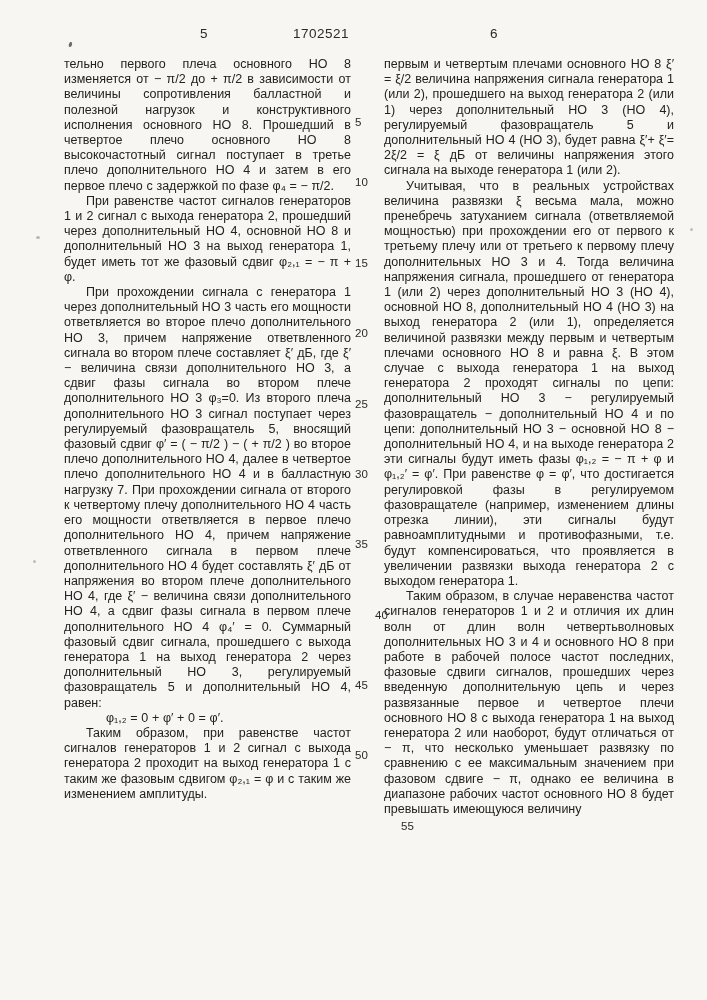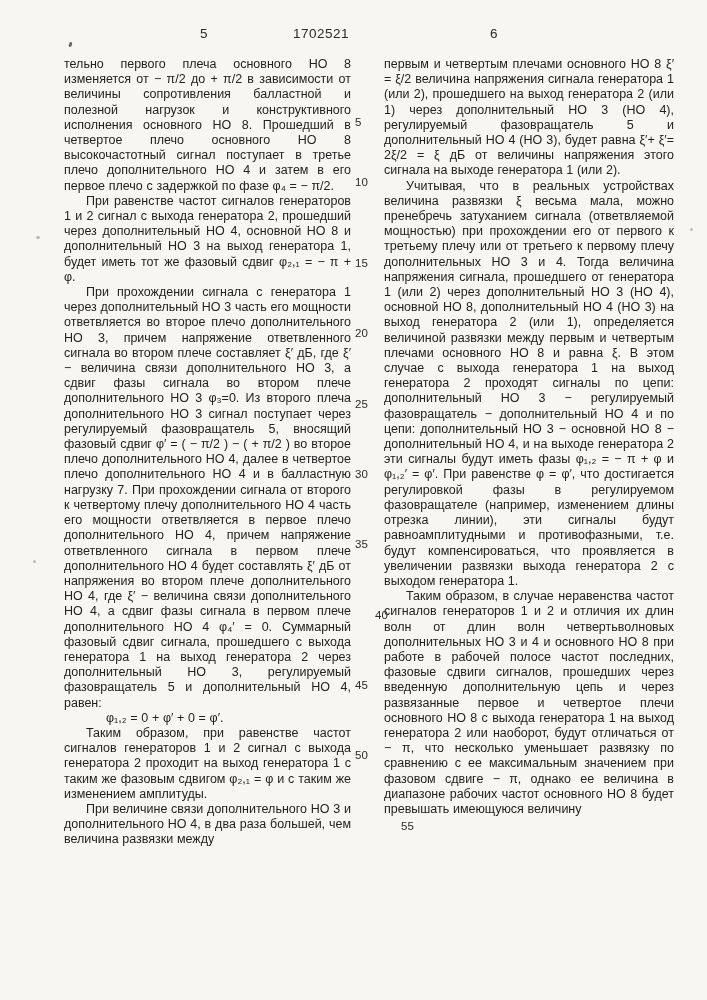--- a/index.html
+++ b/index.html
@@ -61,21 +61,20 @@
   <span class="header-num hn-left">5</span>
   <span class="header-num hn-center">1702521</span>
   <span class="header-num hn-right">6</span>
 
   <div class="col col-left">
     <p class="cont">тельно первого плеча основного НО 8 изменяется от − π/2 до + π/2 в зависимости от величины сопротивления балластной и полезной нагрузок и конструктивного исполнения основного НО 8. Прошедший в четвертое плечо основного НО 8 высокочастотный сигнал поступает в третье плечо дополнительного НО 4 и затем в его первое плечо с задержкой по фазе φ₄ = − π/2.</p>
     <p class="ind">При равенстве частот сигналов генераторов 1 и 2 сигнал с выхода генератора 2, прошедший через дополнительный НО 4, основной НО 8 и дополнительный НО 3 на выход генератора 1, будет иметь тот же фазовый сдвиг φ₂,₁ = − π + φ.</p>
     <p class="ind">При прохождении сигнала с генератора 1 через дополнительный НО 3 часть его мощности ответвляется во второе плечо дополнительного НО 3, причем напряжение ответвленного сигнала во втором плече составляет ξ′ дБ, где ξ′ − величина связи дополнительного НО 3, а сдвиг фазы сигнала во втором плече дополнительного НО 3 φ₃=0. Из второго плеча дополнительного НО 3 сигнал поступает через регулируемый фазовращатель 5, вносящий фазовый сдвиг φ′ = ( − π/2 ) − ( + π/2 ) во второе плечо дополнительного НО 4, далее в четвертое плечо дополнительного НО 4 и в балластную нагрузку 7. При прохождении сигнала от второго к четвертому плечу дополнительного НО 4 часть его мощности ответвляется в первое плечо дополнительного НО 4, причем напряжение ответвленного сигнала в первом плече дополнительного НО 4 будет составлять ξ′ дБ от напряжения во втором плече дополнительного НО 4, где ξ′ − величина связи дополнительного НО 4, а сдвиг фазы сигнала в первом плече дополнительного НО 4 φ₄′ = 0. Суммарный фазовый сдвиг сигнала, прошедшего с выхода генератора 1 на выход генератора 2 через дополнительный НО 3, регулируемый фазовращатель 5 и дополнительный НО 4, равен:</p>
     <p class="formula">φ₁,₂ = 0 + φ′ + 0 = φ′.</p>
     <p class="ind">Таким образом, при равенстве частот сигналов генераторов 1 и 2 сигнал с выхода генератора 2 проходит на выход генератора 1 с таким же фазовым сдвигом φ₂,₁ = φ и с таким же изменением амплитуды.</p>
-    <p class="ind">При величине связи дополнительного НО 3 и дополнительного НО 4, в два раза большей, чем величина развязки между</p>
   </div>
 
   <div id="gutter">
       <span class="lnum" style="top: 116.28px;">5</span>
       <span class="lnum" style="top: 176px;">10</span>
       <span class="lnum" style="top: 256.98px;">15</span>
       <span class="lnum" style="top: 327.33px;">20</span>
       <span class="lnum" style="top: 397.68px;">25</span>
       <span class="lnum" style="top: 468.03px;">30</span>
       <span class="lnum" style="top: 538.38px;">35</span>

